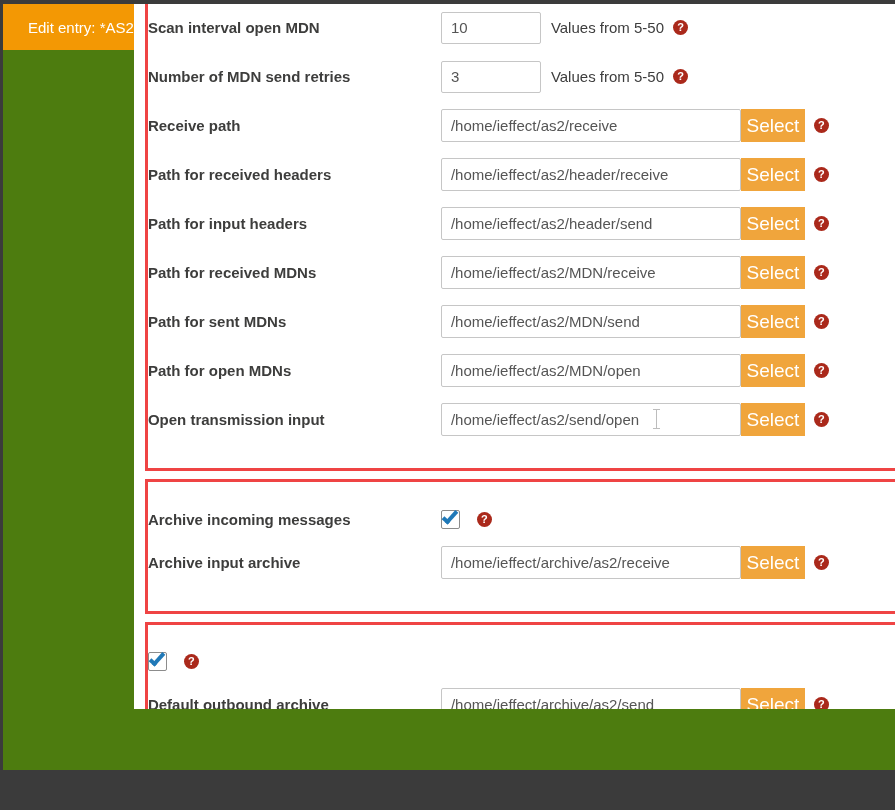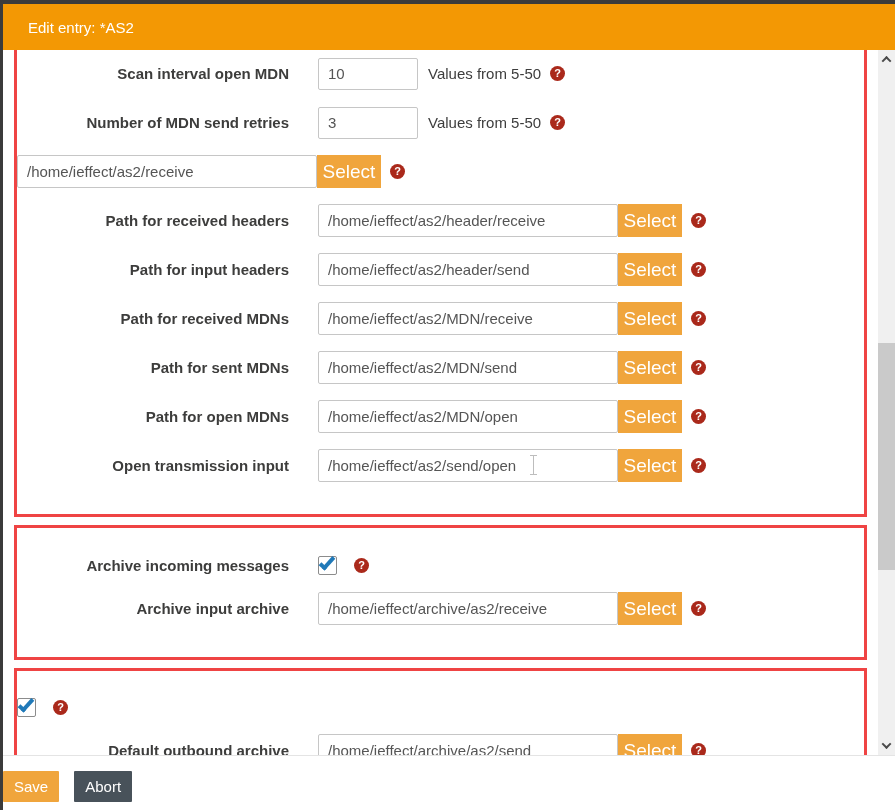--- a/index.html
+++ b/index.html
@@ -1,35 +1,35 @@
 <!DOCTYPE html>
 <html style="--backdrop: #3b3b3b; --header_bg: #f39804; --accent_button_bg: #f0a53c; --abort_button_bg: #48525a; --help_icon_bg: #aa291b; --checkbox_check: #2079b8;"><head>
 <meta charset="utf-8">
 <style>
   * { margin:0; padding:0; box-sizing:border-box; }
   html,body { width:895px; height:810px; overflow:hidden; }
   body { font-family:"Liberation Sans","DejaVu Sans",sans-serif; background:var(--backdrop,#3b3b3b); position:relative; }
 
-  .modal { position:absolute; left:3px; top:4px; width:892px; height:766px; background:#4d7c0f; display:flex; flex-direction:column; }
+  .modal { position:absolute; left:3px; top:4px; width:892px; height:766px; background:#4d7c0f; display:flex; flex-direction:row; }
 
   .dlg-header { height:46px; background:var(--header_bg,#f39804); display:flex; align-items:center; padding-left:25px; flex:0 0 auto; }
   .dlg-title { color:#fff; font-size:15px; }
 
   .content { position:relative; height:705px; overflow:hidden; background:#fff; flex:0 0 auto; }
 
   .panel { width:853px; margin-left:11px; border:3px solid #ef4444; border-radius:0; background:#fff; }
   .panel-cut-top { border-top:none; border-top-left-radius:0; border-top-right-radius:0; padding-top:7px; padding-bottom:16px; }
   .panel-mid { margin-top:8px; padding-top:27px; padding-bottom:16px; }
   .panel-cut-bottom { margin-top:8px; padding-top:26px; padding-bottom:16px; }
 
   .row { display:flex; align-items:center; height:33px; margin-bottom:16px; }
   .row-check { height:20px; margin-bottom:17px; }
   .row:last-child { margin-bottom:16px; }
 
-  .lbl { width:272px; text-align:right; margin-right:29px; font-size:15px; font-weight:bold; color:#3d3d3c; white-space:nowrap; }
+  .lbl { width:272px; margin-right:21px; font-size:15px; font-weight:bold; color:#3d3d3c; white-space:nowrap; }
 
   .inp { height:33px; border:1px solid #c6c6c6; border-radius:2px; font-family:"Liberation Sans","DejaVu Sans",sans-serif; font-size:15px; color:#555; padding-left:9px; background:#fff; outline:none; }
   .inp-num { width:100px; height:32px; }
   .path-group { position:relative; display:flex; align-items:center; }
   .inp-path { width:300px; }
   .select-btn { height:33px; width:64px; border:none; background:var(--accent_button_bg,#f0a53c); color:#fff; font-size:19px; font-family:"Liberation Sans","DejaVu Sans",sans-serif; cursor:pointer; }
 
   .hint { margin-left:10px; font-size:15px; color:#3d3d3d; white-space:nowrap; }
 
   .help-icon { margin-left:9px; width:15px; height:15px; border-radius:50%; background:var(--help_icon_bg,#aa291b); color:#fff; font-size:11px; font-weight:bold; line-height:15px; text-align:center; display:inline-block; flex:0 0 auto; cursor:pointer; }
@@ -71,20 +71,21 @@
     <span class="hint">Values from 5-50</span>
     <span class="help-icon">?</span>
   </div>
         <div class="row">
     <label class="lbl">Number of MDN send retries</label>
     <input class="inp inp-num" value="3" style="">
     <span class="hint">Values from 5-50</span>
     <span class="help-icon">?</span>
   </div>
         <div class="row">
+    <label class="lbl">Receive path</label>
     <span class="path-group">
       <input class="inp inp-path" value="/home/ieffect/as2/receive" style="">
       <button class="select-btn">Select</button>
     </span>
     <span class="help-icon">?</span>
   </div>
         <div class="row">
     <label class="lbl">Path for received headers</label>
     <span class="path-group">
       <input class="inp inp-path" value="/home/ieffect/as2/header/receive" style="">

